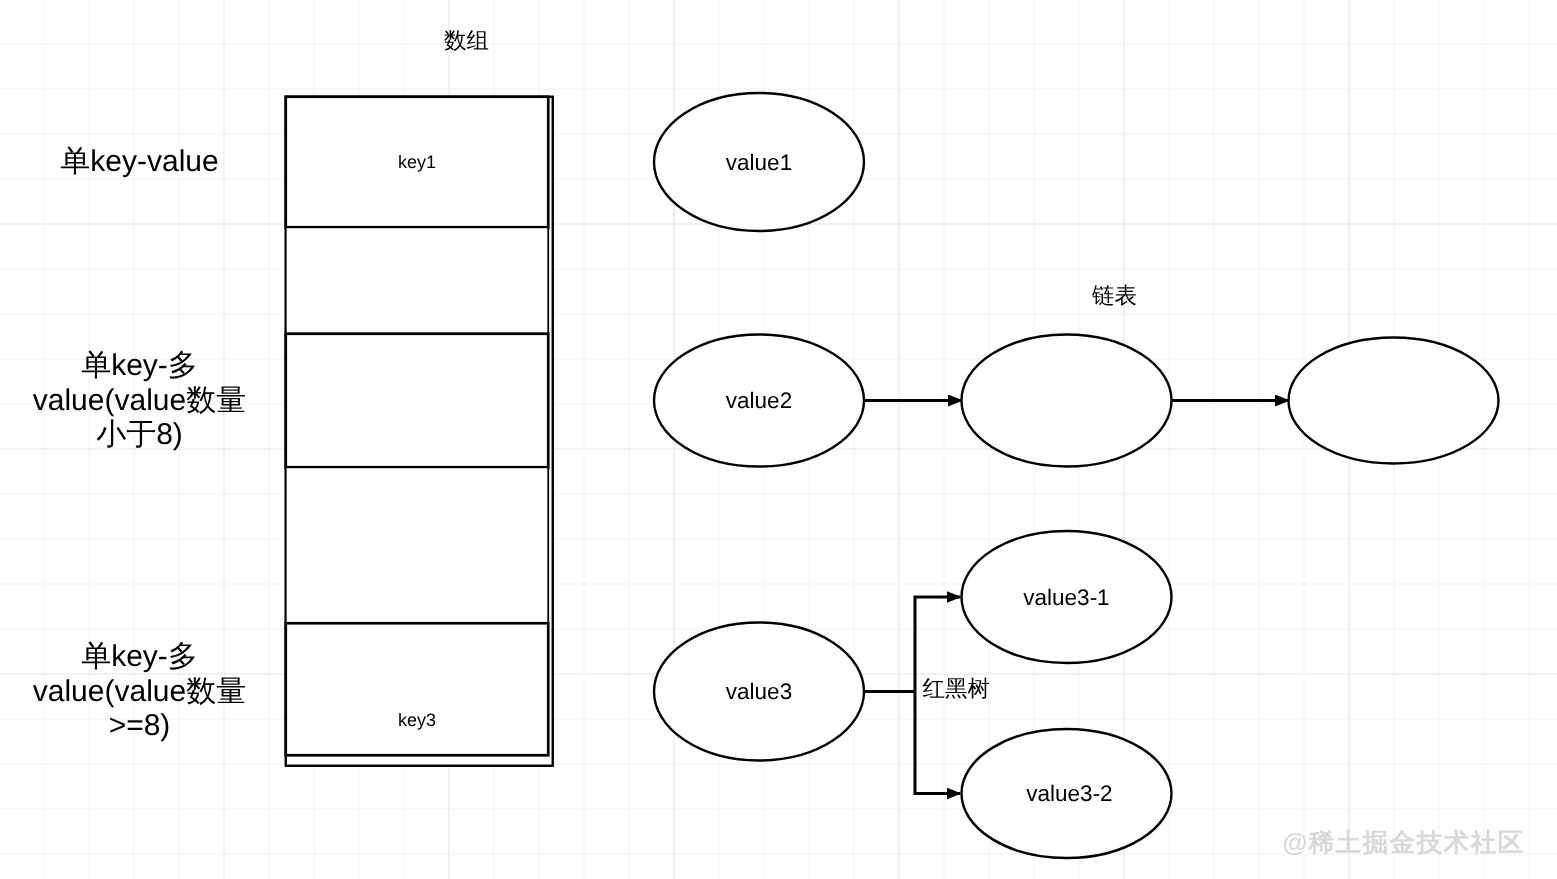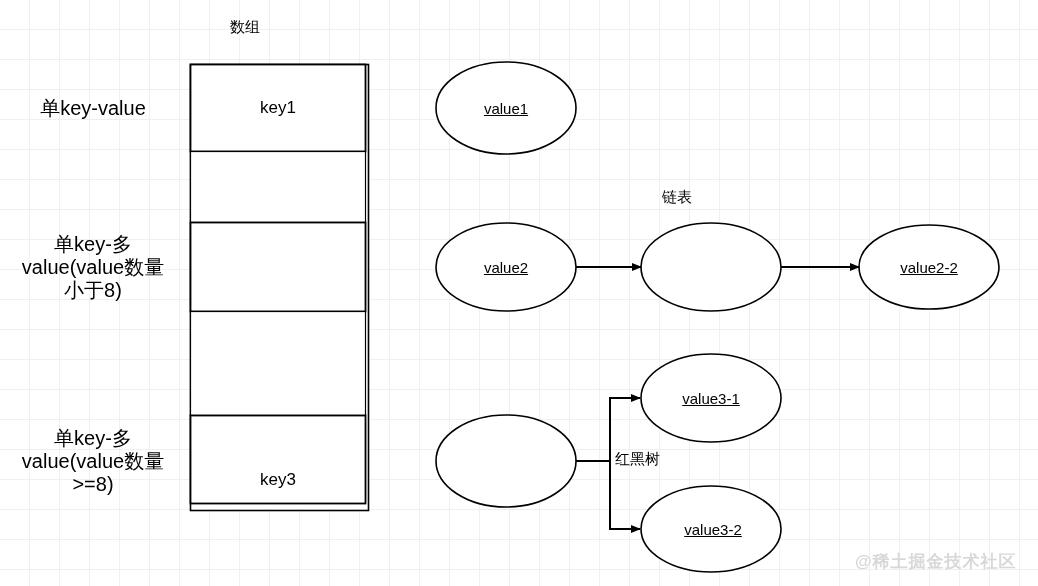--- a/index.html
+++ b/index.html
@@ -46,40 +46,39 @@
     white-space: pre-line;
   }
   .node-text {
     position: absolute;
     color: #000000;
     font-size: 15px;
     text-align: center;
     display: flex;
     align-items: center;
     justify-content: center;
-    text-decoration: underline;
   }
   .title-text {
     position: absolute;
     color: #000000;
     font-size: 15px;
-    text-align: left;
+    text-align: right;
   }
   .watermark {
     position: absolute;
     color: #d8d8d8;
     font-size: 17px;
     letter-spacing: 1px;
     white-space: nowrap;
     font-weight: bold;
   }
   .array-cell-text {
     position: absolute;
     color: #000000;
-    font-size: 17px;
+    font-size: 12px;
     text-align: center;
     display: flex;
     align-items: center;
     justify-content: center;
   }
 </style>
 </head>
 <body>
 
 <div id="canvas">
@@ -129,19 +128,19 @@
 value(value数量
 &gt;=8)</div>
 
   <div class="array-cell-text" style="left:190px; top:64px; width:176px; height:88px;">key1</div>
   <div class="array-cell-text" style="left:190px; top:152px; width:176px; height:70px;"></div>
   <div class="array-cell-text" style="left:190px; top:312px; width:176px; height:104px;"></div>
   <div class="array-cell-text" style="left:190px; top:416px; width:176px; height:88px;margin-top:20px;">key3</div>
 
   <div class="node-text" style="left:436px; top:62px; width:140px; height:92px;">value1</div>
   <div class="node-text" style="left:436px; top:223px; width:140px; height:88px;">value2</div>
-  <div class="node-text" style="left:859px; top:225px; width:140px; height:84px;">value2-2</div>
+  <div class="node-text" style="left:436px; top:415px; width:140px; height:92px;">value3</div>
   <div class="node-text" style="left:641px; top:354px; width:140px; height:88px;">value3-1</div>
   <div class="node-text" style="left:643px; top:486px; width:140px; height:86px;">value3-2</div>
 
   <div class="watermark" style="left:855px; top:550px;">@稀土掘金技术社区</div>
 
 </div>
 
 </body></html>

